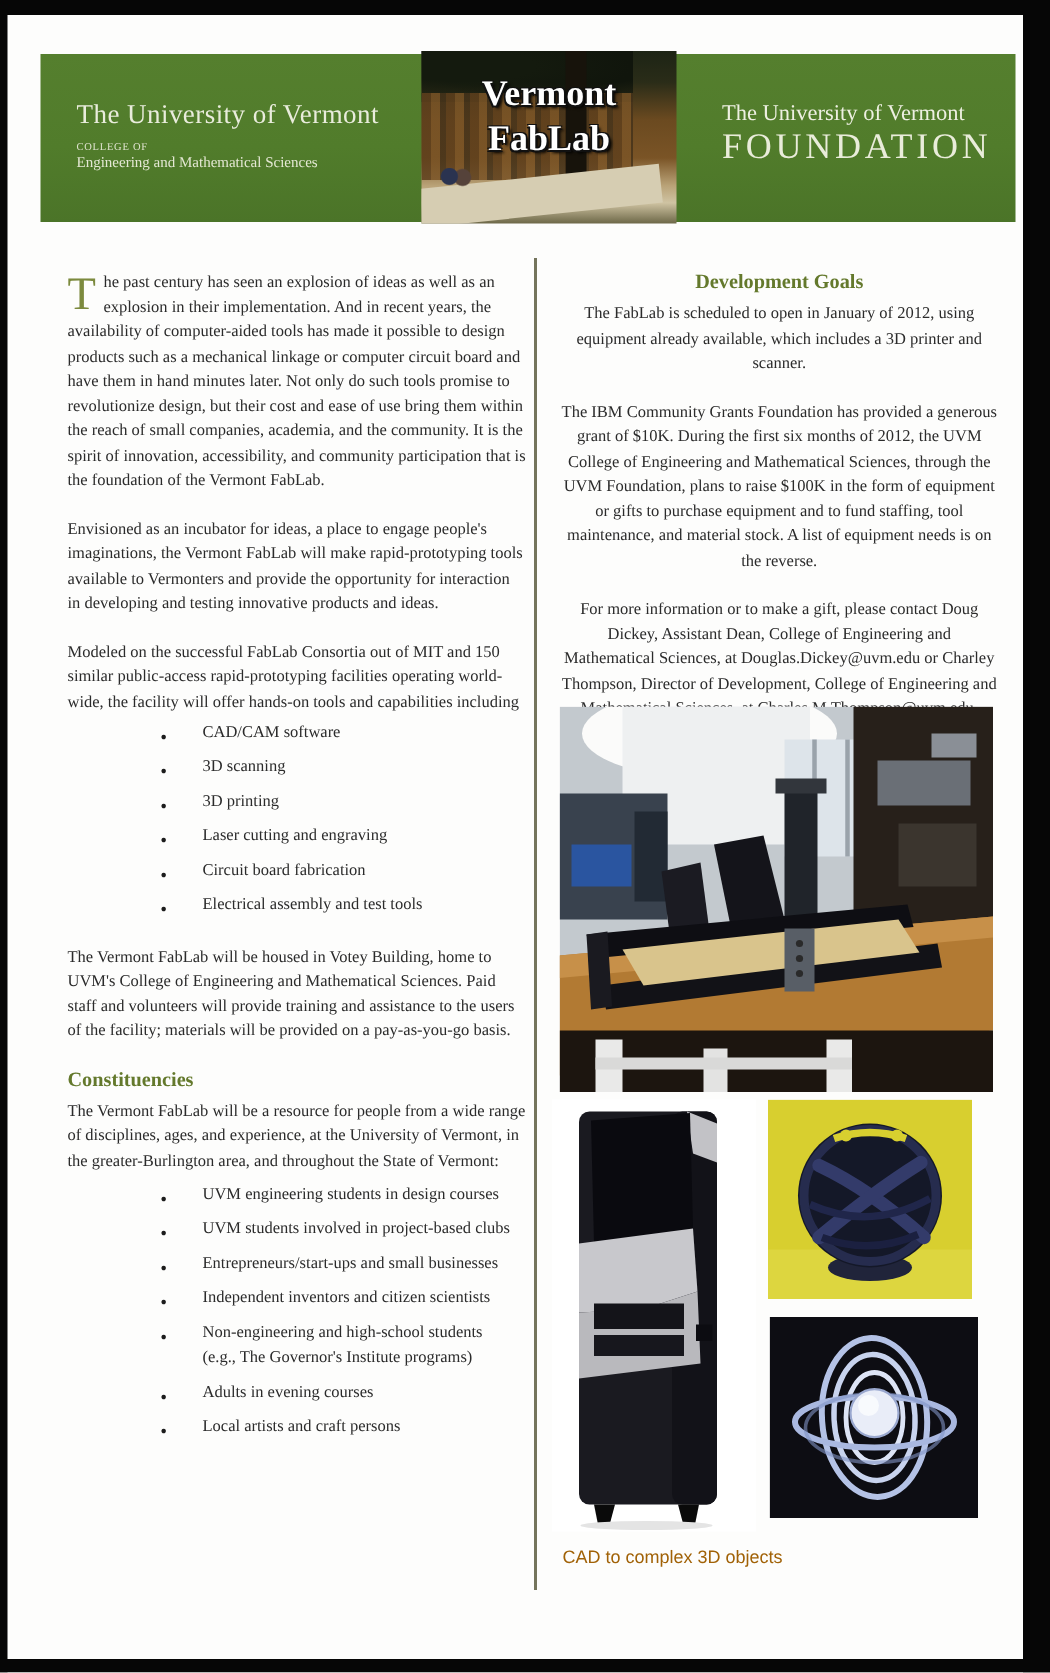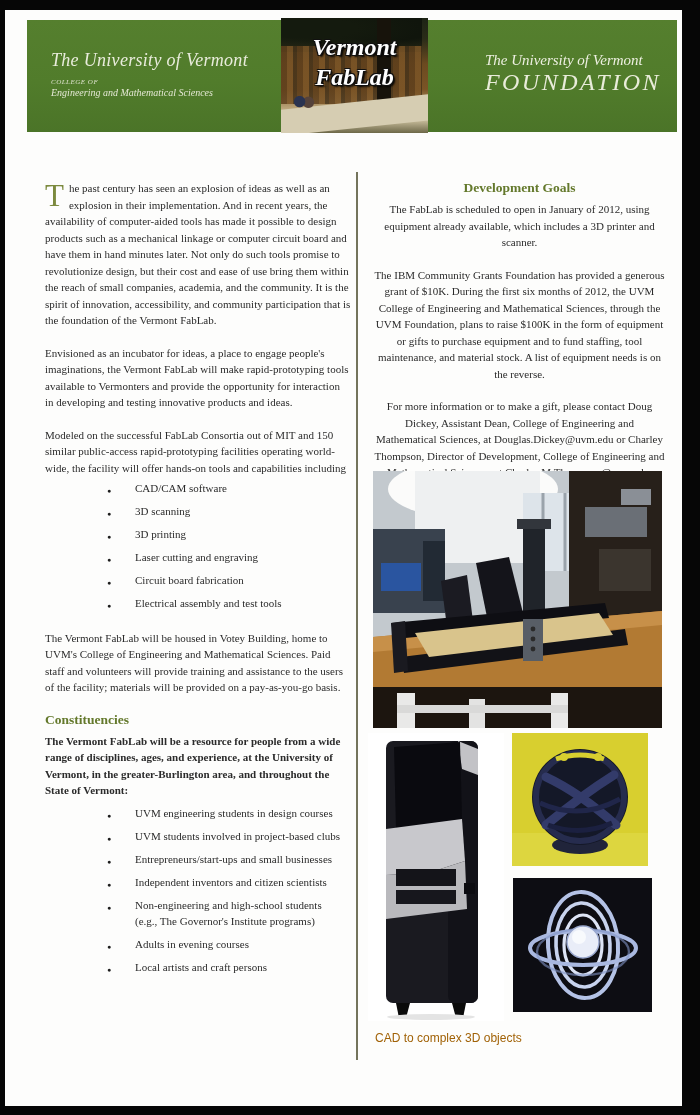--- a/index.html
+++ b/index.html
@@ -6,28 +6,28 @@
   body { width:700px; height:1115px; background:#ffffff; font-family:"Liberation Serif", serif; }
   .sheet { position:relative; width:700px; height:1115px; background:#fdfdfc; overflow:hidden; }
 
   
   .frame-top    { position:absolute; left:0; top:0; width:700px; height:10px; background:#060606; }
   .frame-bottom { position:absolute; left:0; top:1106px; width:700px; height:9px; background:#060606; }
   .frame-left   { position:absolute; left:0; top:0; width:5px; height:1115px; background:#060606; }
   .frame-right  { position:absolute; left:682px; top:0; width:18px; height:1115px; background:#060606; }
 
   
-  .header { position:absolute; left:27px; top:20px; width:650px; height:112px;
-            background:linear-gradient(180deg,#557f2e 0%, #517c2b 55%, #4b7428 100%);font-style:italic; }
+  .header { position:absolute; left:27px; top:36px; width:650px; height:112px;
+            background:linear-gradient(180deg,#557f2e 0%, #517c2b 55%, #4b7428 100%); }
   .hdr-left { position:absolute; left:24px; top:30px; color:#e9ecdc; }
   .hdr-left .uvm { font-size:18px; letter-spacing:.3px; }
   .hdr-left .college { font-size:7px; letter-spacing:.5px; margin-top:7px; color:#dfe3cf; }
   .hdr-left .dept { font-size:10px; color:#e4e8d4; margin-top:1px; }
 
-  .hdr-photo { position:absolute; left:254px; top:-2px; width:147px; height:115px; overflow:hidden;
+  .hdr-photo { position:absolute; left:254px; top:-2px; width:170px; height:115px; overflow:hidden;
                background:linear-gradient(180deg,#1d2415 0%, #2a2c18 18%, #6b4a20 40%, #7a5426 62%, #b9a277 78%, #cfc3a2 88%, #6d6848 100%); }
   .hdr-photo .trees { position:absolute; left:0; top:0; width:141px; height:34px;
                background:radial-gradient(ellipse at 20% 30%, #141a0e 30%, transparent 70%),
                           radial-gradient(ellipse at 75% 20%, #10150c 40%, transparent 75%),
                           linear-gradient(180deg,#1a2012, #2c2a16); }
   .hdr-photo .bricks { position:absolute; left:0; top:28px; width:141px; height:58px;
                background:repeating-linear-gradient(90deg,#5e3f1c 0 6px,#7a5426 6px 12px,#46331a 12px 16px); opacity:.85; }
   .hdr-photo .trunk { position:absolute; left:96px; top:0; width:14px; height:100px; background:#17130b; }
   .hdr-photo .path { position:absolute; left:-10px; top:84px; width:170px; height:26px; background:#d6cdb2; transform:rotate(-6deg); }
   .hdr-photo .people { position:absolute; left:12px; top:78px; width:22px; height:14px;
@@ -117,21 +117,21 @@
         <li>3D printing</li>
         <li>Laser cutting and engraving</li>
         <li>Circuit board fabrication</li>
         <li>Electrical assembly and test tools</li>
       </ul>
       <p class="body">The Vermont FabLab will be housed in Votey Building, home to UVM's College of Engineering and Mathematical Sciences. Paid staff and volunteers will provide training and assistance to the users of the facility; materials will be provided on a pay-as-you-go basis.</p>
     </div>
 
     <div class="sect">
       <h3 class="green">Constituencies</h3>
-      <p class="body" style="margin-bottom:6px;font-weight:bold;">The Vermont FabLab will be a resource for people from a wide range of disciplines, ages, and experience, at the University of Vermont, in the greater-Burlington area, and throughout the State of Vermont:</p>
+      <p class="body" style="margin-bottom:6px;">The Vermont FabLab will be a resource for people from a wide range of disciplines, ages, and experience, at the University of Vermont, in the greater-Burlington area, and throughout the State of Vermont:</p>
       <ul class="bullets">
         <li>UVM engineering students in design courses</li>
         <li>UVM students involved in project-based clubs</li>
         <li>Entrepreneurs/start-ups and small businesses</li>
         <li>Independent inventors and citizen scientists</li>
         <li>Non-engineering and high-school students
 (e.g., The Governor's Institute programs)</li>
         <li>Adults in evening courses</li>
         <li>Local artists and craft persons</li>
       </ul>

